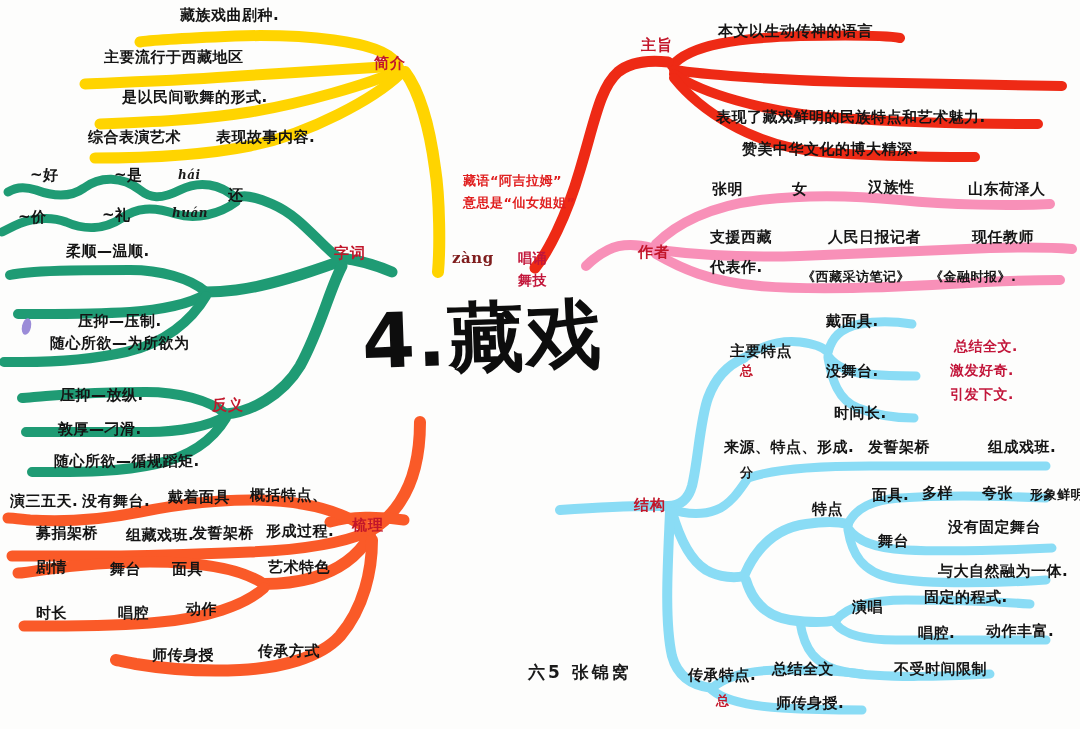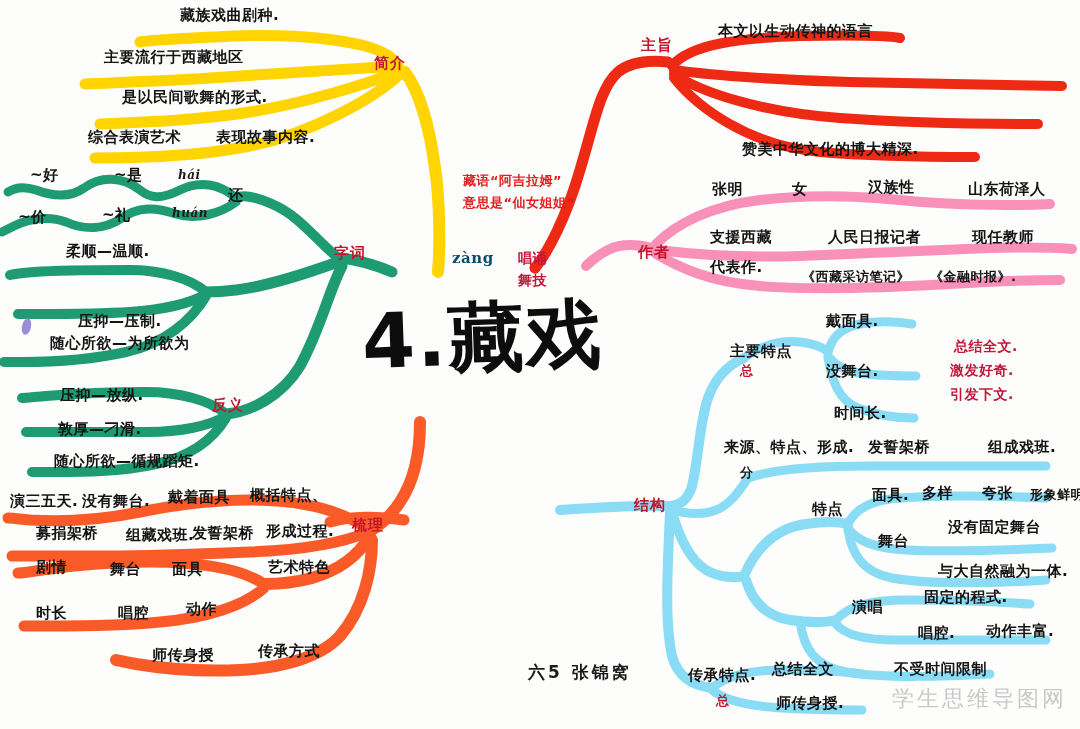--- a/index.html
+++ b/index.html
@@ -46,21 +46,21 @@
   .pinyin {
     font-family: "DejaVu Serif", "Liberation Serif", serif;
     font-style: italic;
     font-size: 12px;
     color: #1a1a1a;
     font-weight: 600;
   }
   .pinyin-red {
     font-family: "DejaVu Serif", "Liberation Serif", serif;
     font-size: 15px;
-    color: #0c4a6e;
+    color: #7f1d1d;
     font-weight: 700;
     letter-spacing: 0.5px;
   }
   #title {
     position: absolute;
     left: 362px;
     top: 288px;
     font-size: 76px;
     font-weight: 700;
     color: #0d0d0d;
@@ -199,20 +199,21 @@
 
   <div class="lbl branch-tag tag-red" style="left:374px; top:54px;">简介</div>
   <div class="lbl node-label" style="left:180px; top:6px;">藏族戏曲剧种.</div>
   <div class="lbl node-label" style="left:104px; top:48px;">主要流行于西藏地区</div>
   <div class="lbl node-label" style="left:122px; top:88px;">是以民间歌舞的形式.</div>
   <div class="lbl node-label" style="left:88px; top:128px;">综合表演艺术</div>
   <div class="lbl node-label" style="left:216px; top:128px;">表现故事内容.</div>
 
   <div class="lbl branch-tag tag-red" style="left:641px; top:36px;">主旨</div>
   <div class="lbl node-label" style="left:718px; top:22px;">本文以生动传神的语言</div>
+  <div class="lbl node-label" style="left:716px; top:108px;">表现了藏戏鲜明的民族特点和艺术魅力.</div>
   <div class="lbl node-label" style="left:742px; top:140px;">赞美中华文化的博大精深.</div>
 
   <div class="lbl branch-tag tag-red" style="left:334px; top:244px;">字词</div>
   <div class="lbl node-label" style="left:228px; top:186px;">还</div>
   <div class="lbl pinyin" style="left:178px; top:168px;">hái</div>
   <div class="lbl node-label" style="left:30px; top:166px;">~好</div>
   <div class="lbl node-label" style="left:114px; top:166px;">~是</div>
   <div class="lbl pinyin" style="left:172px; top:206px;">huán</div>
   <div class="lbl node-label" style="left:18px; top:208px;">~价</div>
   <div class="lbl node-label" style="left:102px; top:206px;">~礼</div>
@@ -297,15 +298,14 @@
   <div class="lbl node-label" style="left:688px; top:666px;">传承特点.</div>
   <div class="lbl branch-tag tag-red small" style="left:716px; top:692px;">总</div>
   <div class="lbl node-label" style="left:772px; top:660px;">总结全文</div>
   <div class="lbl node-label" style="left:776px; top:694px;">师传身授.</div>
 
   <div class="lbl note-rose" style="left:954px; top:338px;">总结全文.</div>
   <div class="lbl note-rose" style="left:950px; top:362px;">激发好奇.</div>
   <div class="lbl note-rose" style="left:950px; top:386px;">引发下文.</div>
 
   <div id="signature">六5 张锦窝</div>
-  <div id="watermark">学生思维导图网</div>
 
 </div>
 
 </body></html>

